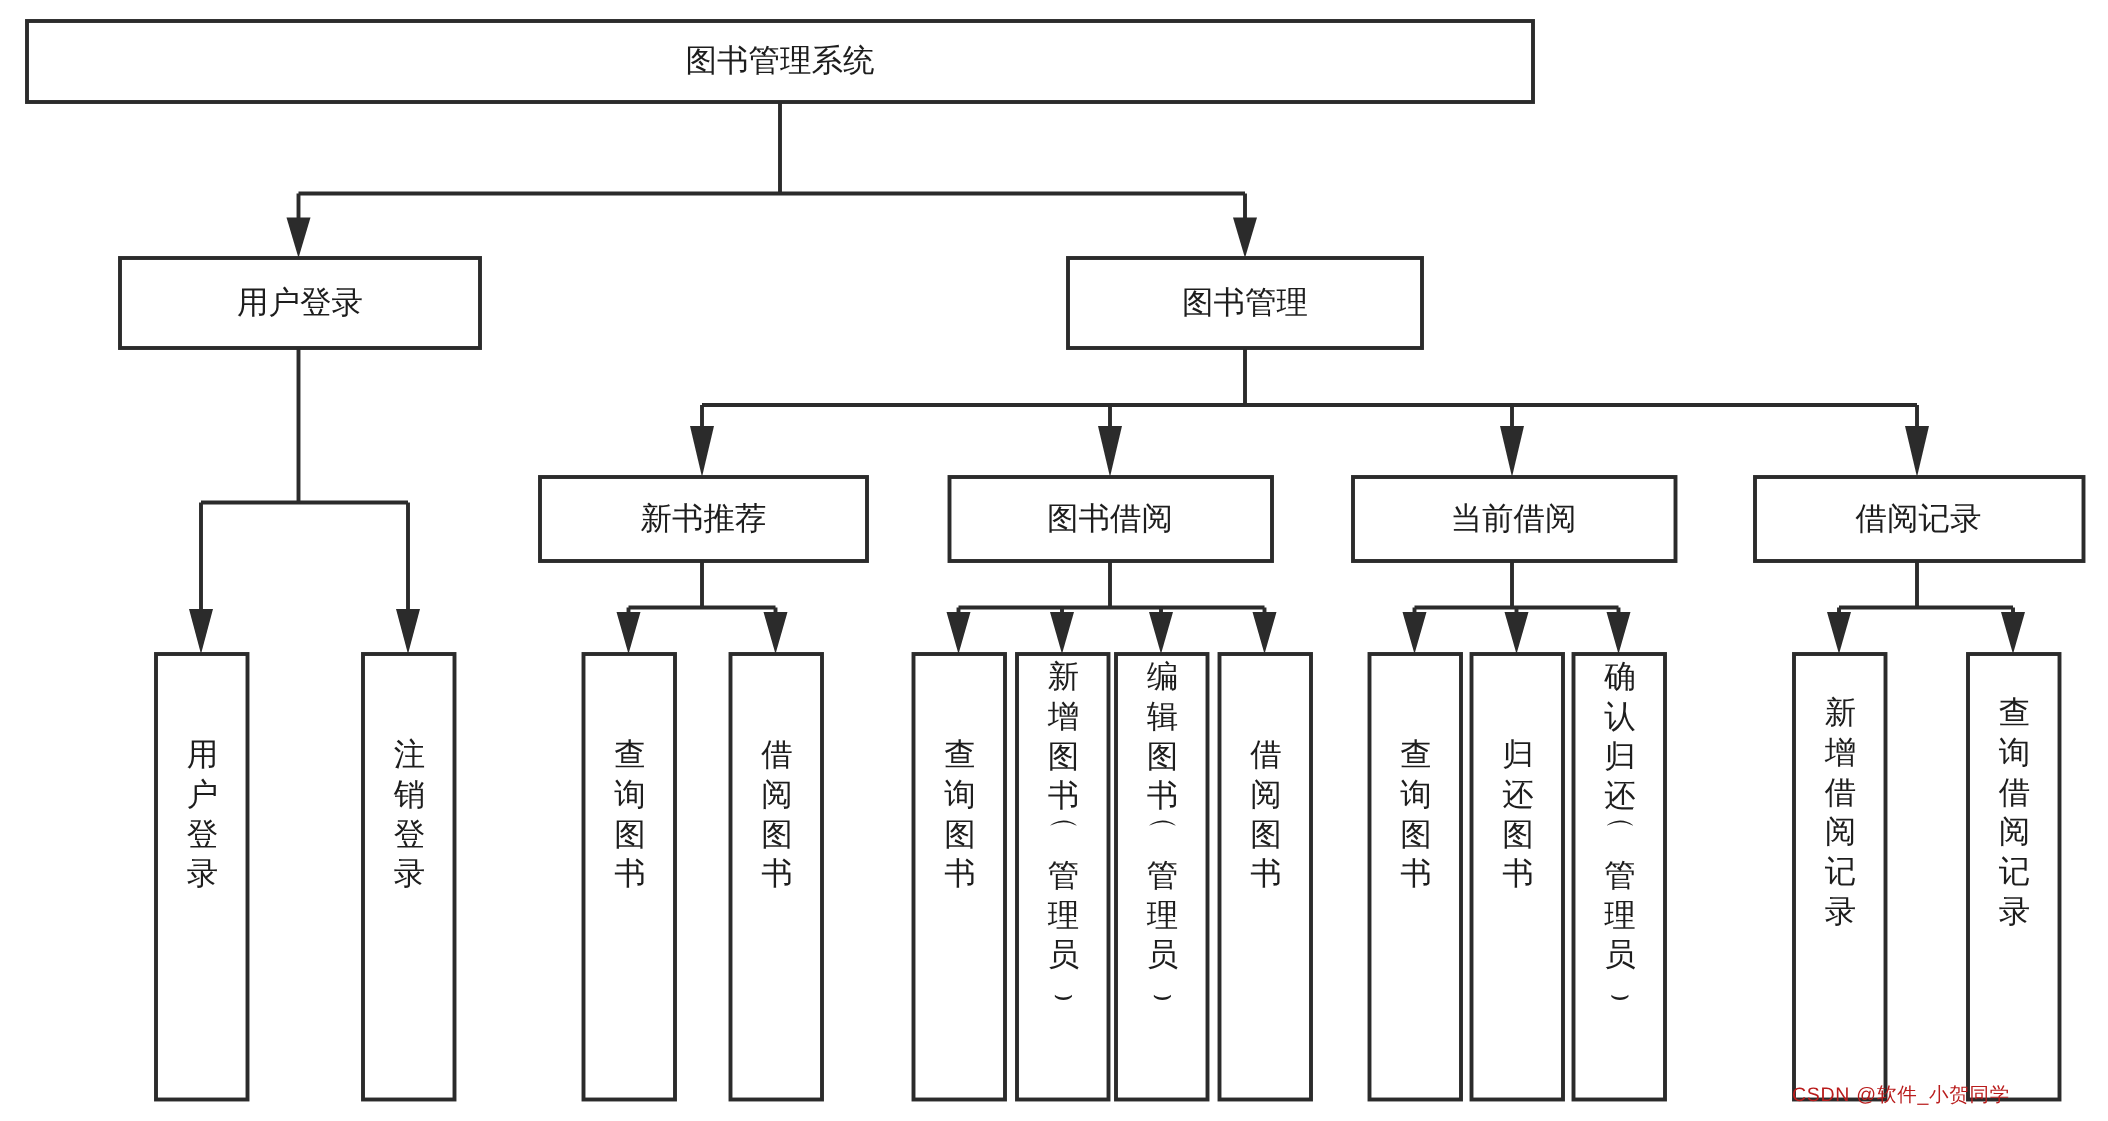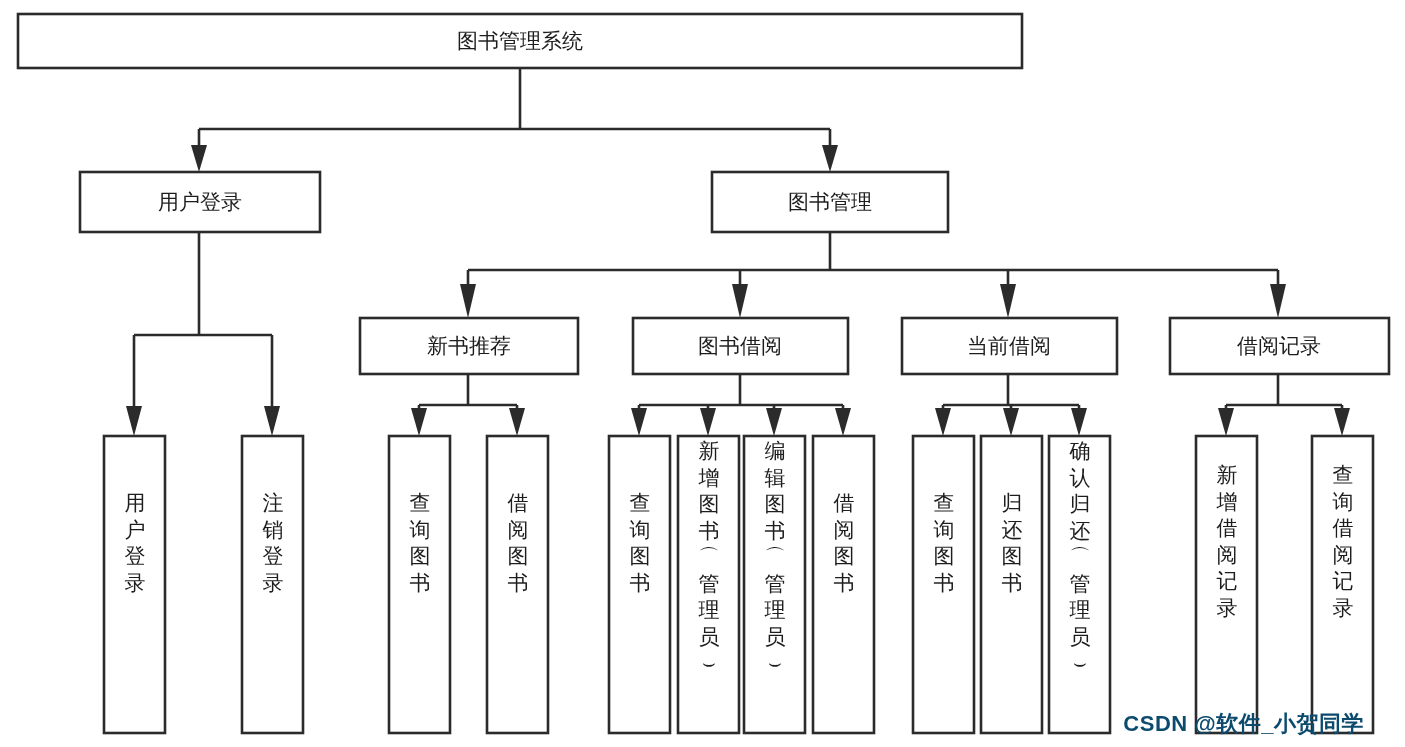--- a/index.html
+++ b/index.html
@@ -11,21 +11,20 @@
     width: 1405px;
     height: 747px;
     overflow: hidden;
     font-family: "Liberation Sans", "DejaVu Sans", sans-serif;
   }
   #diagram-root {
     position: relative;
     width: 1350px;
     height: 747px;
     background: #ffffff;
-    padding-left: 24px;
   }
   svg#flow {
     position: absolute;
     left: 0;
     top: 0;
     width: 1405px;
     height: 747px;
     display: block;
   }
   .box-rect {
@@ -56,27 +55,26 @@
     font-size: 21px;
     fill: #1d1d1d;
     text-anchor: middle;
     white-space: pre;
   }
   .watermark {
     position: absolute;
     right: 10px;
     bottom: 8px;
     font-family: "Liberation Sans", "DejaVu Sans", sans-serif;
-    font-size: 22px;
-    color: #0c4a6e;
+    font-size: 13px;
+    color: #b91c1c;
     letter-spacing: 0.5px;
     user-select: none;
     pointer-events: none;
     white-space: pre;
-    font-weight: bold;
   }
 </style>
 </head>
 <body>
 
 <div id="diagram-root">
 
   <svg id="flow" viewBox="0 0 1405 747" xmlns="http://www.w3.org/2000/svg">
 
     <g>

